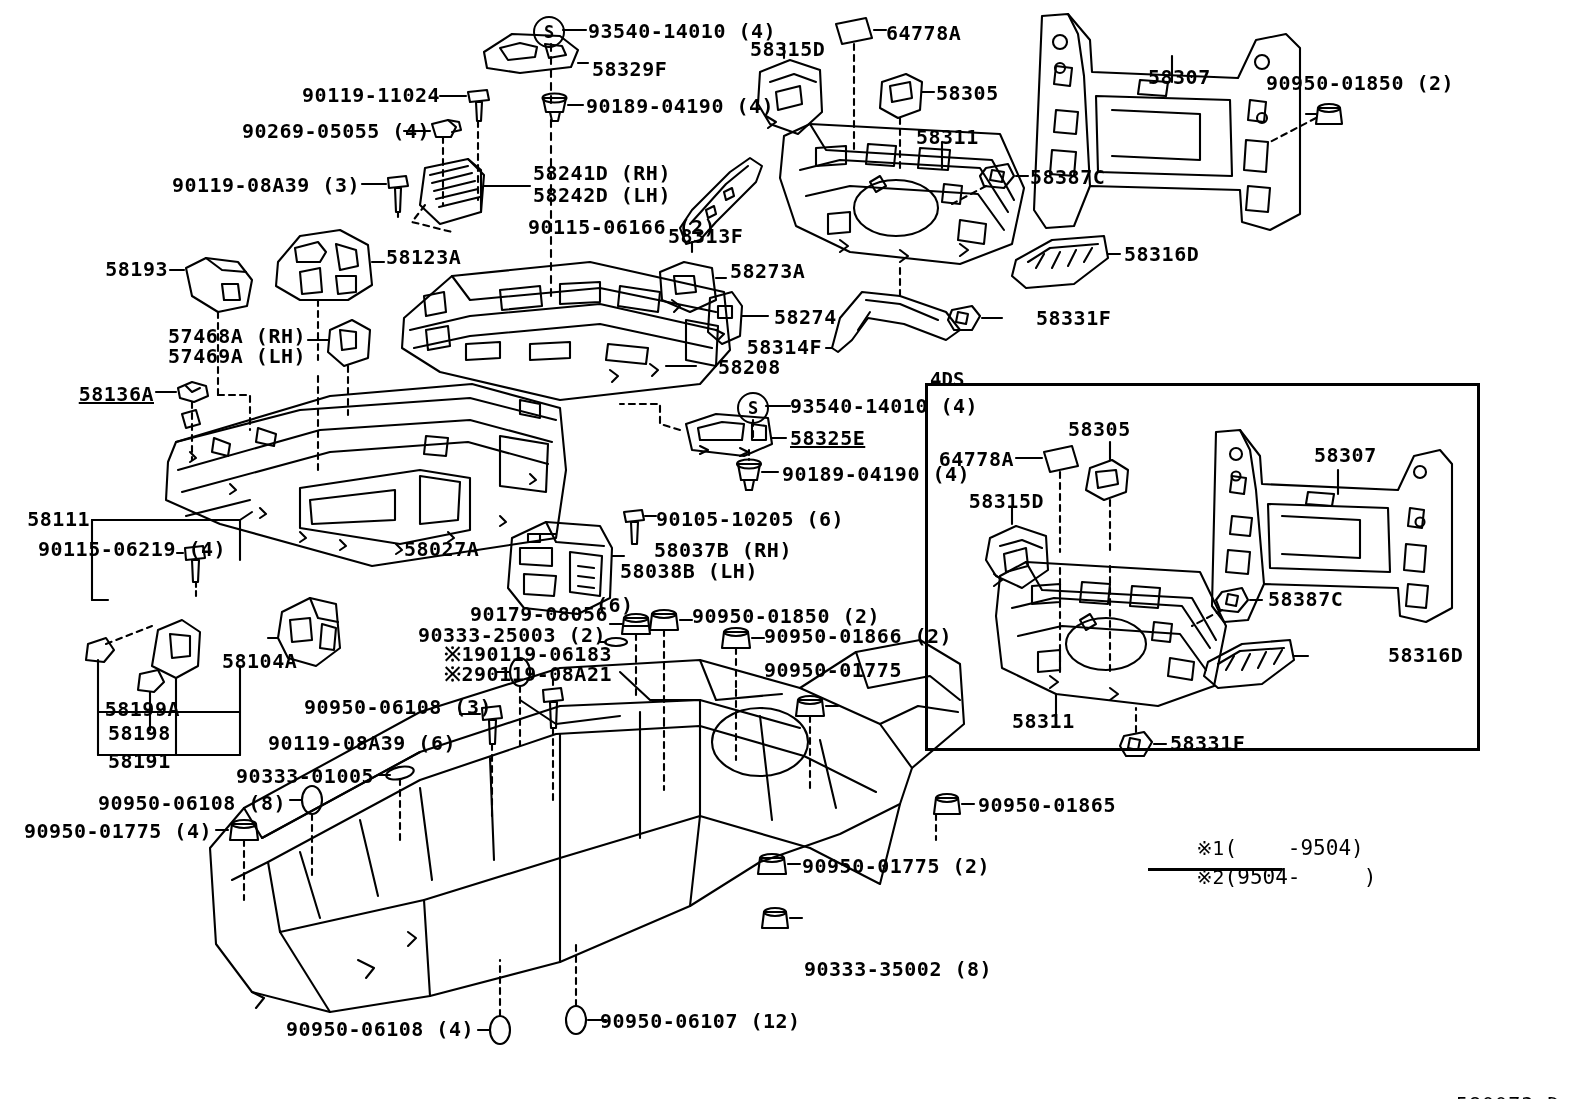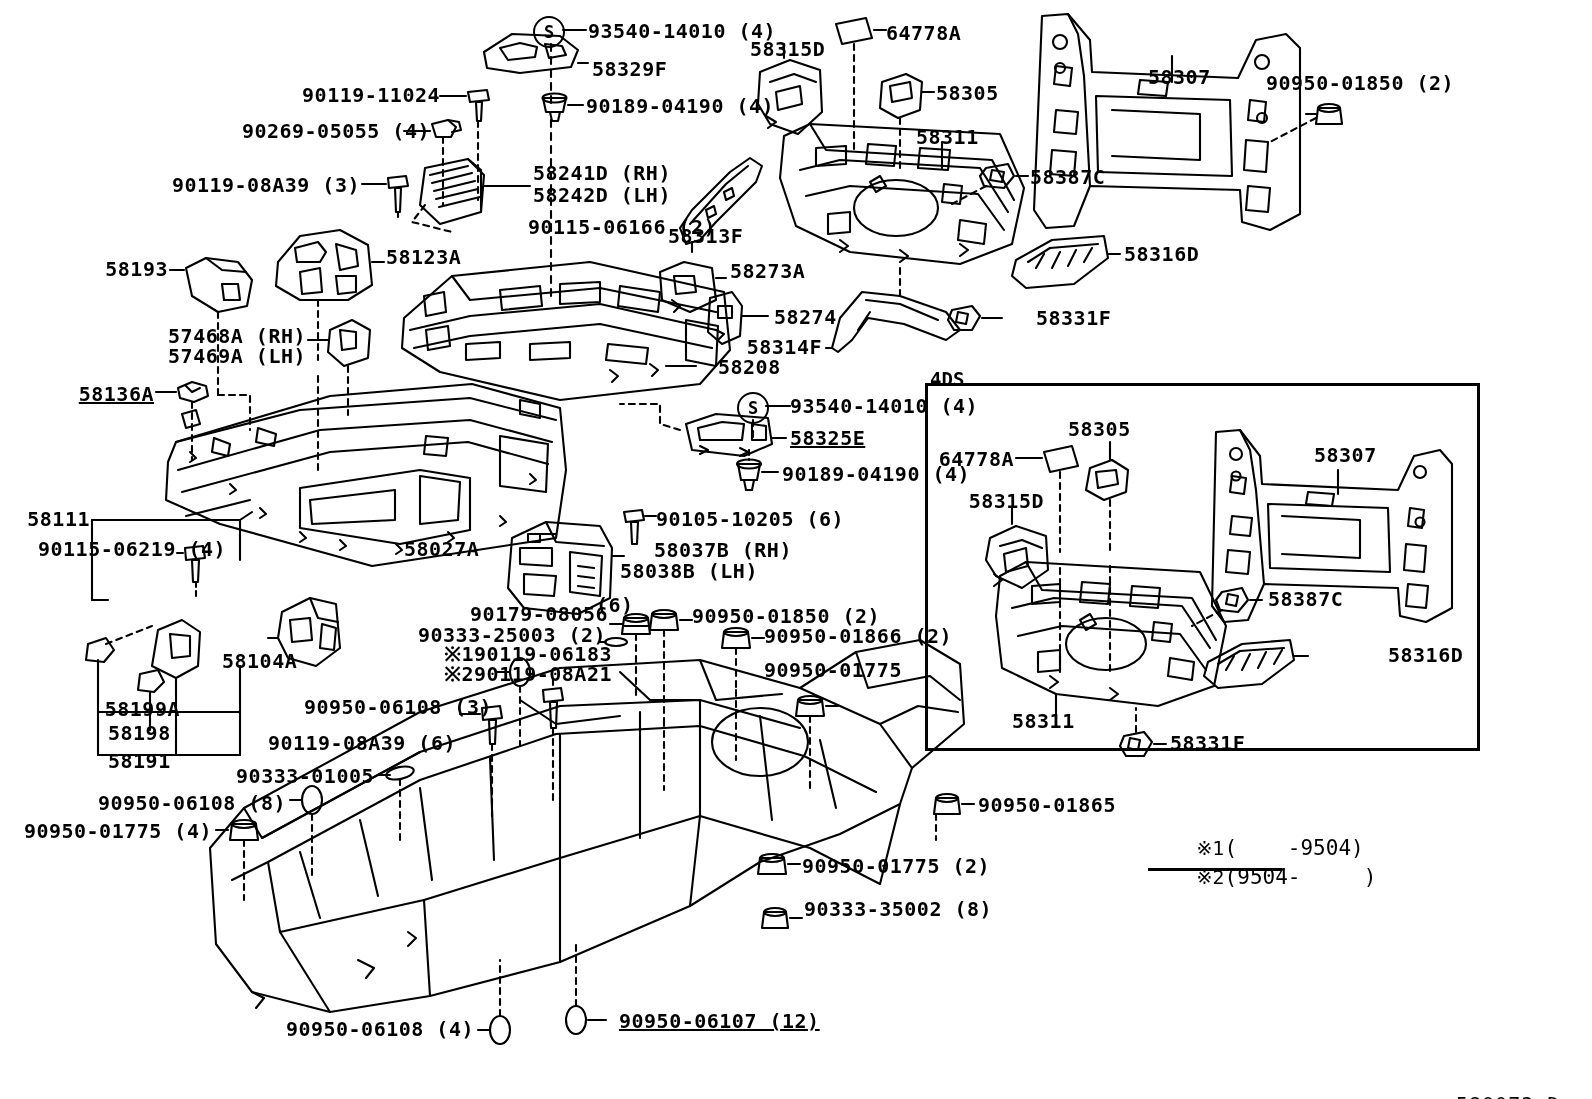--- a/index.html
+++ b/index.html
@@ -629,23 +629,23 @@
   <div class="lbl b r" style="left:38px;top:698px;width:142px;">58199A</div>
   <div class="lbl b" style="left:108px;top:722px;">58198</div>
   <div class="lbl b" style="left:108px;top:750px;">58191</div>
   <div class="lbl b r" style="left:296px;top:696px;width:196px;">90950-06108 (3)</div>
   <div class="lbl b r" style="left:262px;top:732px;width:194px;">90119-08A39 (6)</div>
   <div class="lbl b r" style="left:208px;top:765px;width:166px;">90333-01005</div>
   <div class="lbl b r" style="left:90px;top:792px;width:196px;">90950-06108 (8)</div>
   <div class="lbl b r" style="left:20px;top:820px;width:192px;">90950-01775 (4)</div>
   <div class="lbl b" style="left:978px;top:794px;">90950-01865</div>
   <div class="lbl b" style="left:802px;top:855px;">90950-01775 (2)</div>
-  <div class="lbl b" style="left:804px;top:898px;text-align:right;">90333-35002 (8)</div>
+  <div class="lbl b" style="left:804px;top:958px;text-align:right;">90333-35002 (8)</div>
   <div class="lbl b r" style="left:278px;top:1018px;width:196px;">90950-06108 (4)</div>
-  <div class="lbl b" style="left:619px;top:1010px;text-decoration:underline;">90950-06107 (12)</div>
+  <div class="lbl b" style="left:600px;top:1010px;">90950-06107 (12)</div>
 
   <div class="lbl b" style="left:1068px;top:418px;">58305</div>
   <div class="lbl b r" style="left:918px;top:448px;width:96px;">64778A</div>
   <div class="lbl b r" style="left:948px;top:490px;width:96px;">58315D</div>
   <div class="lbl b" style="left:1314px;top:444px;">58307</div>
   <div class="lbl b" style="left:1268px;top:588px;">58387C</div>
   <div class="lbl b" style="left:1388px;top:644px;">58316D</div>
   <div class="lbl b" style="left:1012px;top:710px;">58311</div>
   <div class="lbl b" style="left:1170px;top:732px;">58331F</div>
 

